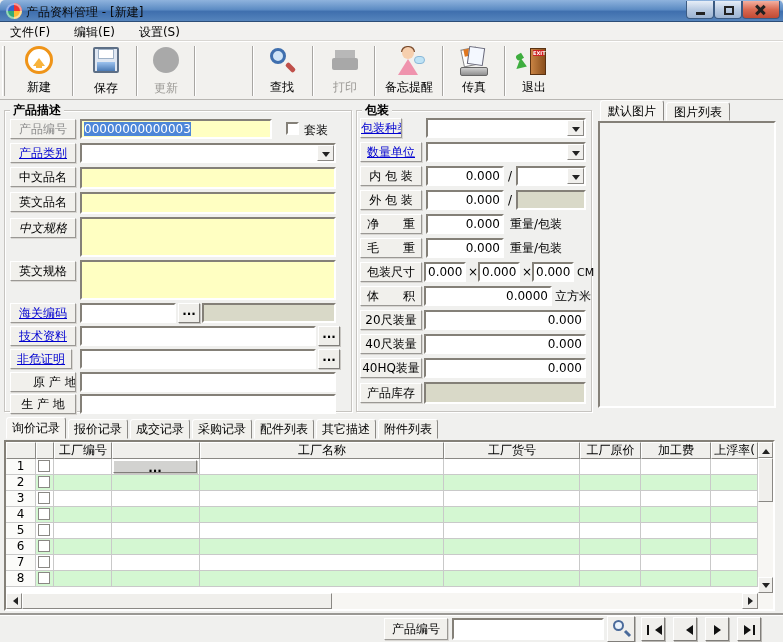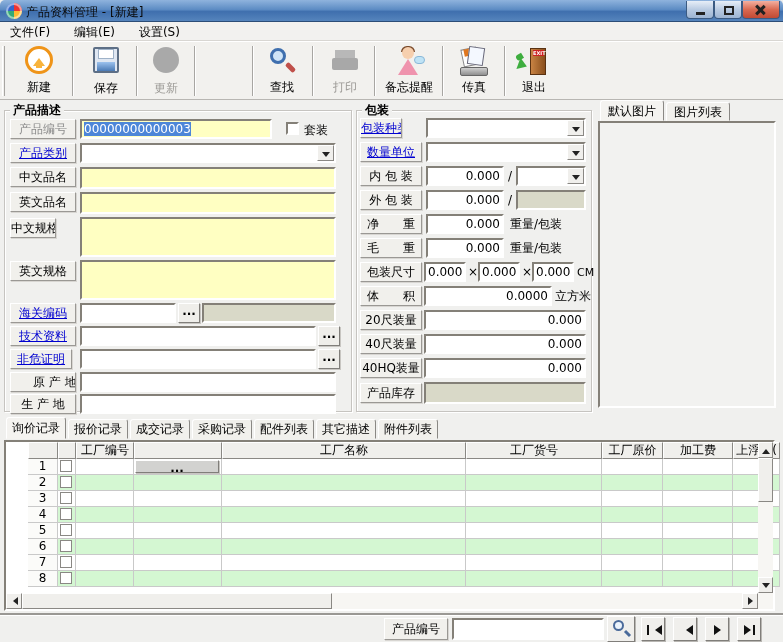--- a/index.html
+++ b/index.html
@@ -90,21 +90,21 @@
   .suffix { line-height:20px; }
 
   
   .tab { background:#f1f0ec; border:1px solid; border-color:#fff #8a8884 transparent #fff; border-radius:3px 3px 0 0;
     text-align:center; }
   .tab.active { background:#f4f3f0; z-index:3; }
   .imgpanel { background:#f2f2f0; border:2px solid; border-color:#848078 #fff #fff #848078; }
 
   
   .gridwrap { background:#fff; border:2px solid; border-color:#848078 #fff #fff #848078; }
-  .grow { display:grid; grid-template-columns:30px 18px 58px 88px 244px 136px 61px 70px 47px;margin-left:22px; }
+  .grow { display:grid; grid-template-columns:30px 18px 58px 88px 244px 136px 61px 70px 47px; }
   .hcell { background:#f0efec; border:1px solid; border-color:#fff #8a8884 #8a8884 #fff; height:17px; text-align:center; line-height:15px; overflow:hidden; white-space:nowrap; }
   .dcell { height:16px; border-right:1px solid #c9c9c9; border-bottom:1px solid #c9c9c9; position:relative; overflow:hidden; }
   .rownum { background:#fbfbf9; text-align:center; line-height:15px; }
   .greenrow .dcell { background:#d4f7d2; }
   .whiterow .dcell { background:#fff; }
   .greenrow .dcell.rownum, .whiterow .dcell.rownum { background:#fbfbf9; }
   .gcheck { position:absolute; left:2px; top:1px; width:12px; height:12px; background:#fff; border:1px solid #8a8884; }
 
   
   .sbtn { background:#f0efec; border:1px solid; border-color:#fff #8a8884 #8a8884 #fff; position:absolute; }
@@ -251,21 +251,21 @@
       <div class="tri"></div>
     </div>
 </div>
 
 <div class="abs fieldlabel" style="left:10px;top:167px;width:66px;height:20px;">中文品名</div>
 <div class="abs tbox yellow" style="left:80px;top:167px;width:256px;height:22px;"></div>
 
 <div class="abs fieldlabel" style="left:10px;top:192px;width:66px;height:20px;">英文品名</div>
 <div class="abs tbox yellow" style="left:80px;top:192px;width:256px;height:22px;"></div>
 
-<div class="abs fieldlabel" style="left:10px;top:218px;width:46px;height:20px;">中文规格</div>
+<div class="abs fieldlabel" style="left:10px;top:218px;width:66px;height:20px;font-style:italic;">中文规格</div>
 <div class="abs tbox yellow" style="left:80px;top:217px;width:256px;height:40px;"></div>
 
 <div class="abs fieldlabel" style="left:10px;top:261px;width:66px;height:20px;">英文规格</div>
 <div class="abs tbox yellow" style="left:80px;top:260px;width:256px;height:40px;"></div>
 
 <div class="abs fieldlabel link" style="left:10px;top:303px;width:66px;height:20px;">海关编码</div>
 <div class="abs tbox" style="left:80px;top:303px;width:96px;height:20px;"></div>
 <div class="abs ellipsisbtn" style="left:178px;top:303px;width:22px;height:20px;">...</div>
 <div class="abs tbox ro" style="left:202px;top:303px;width:134px;height:20px;"></div>
 

